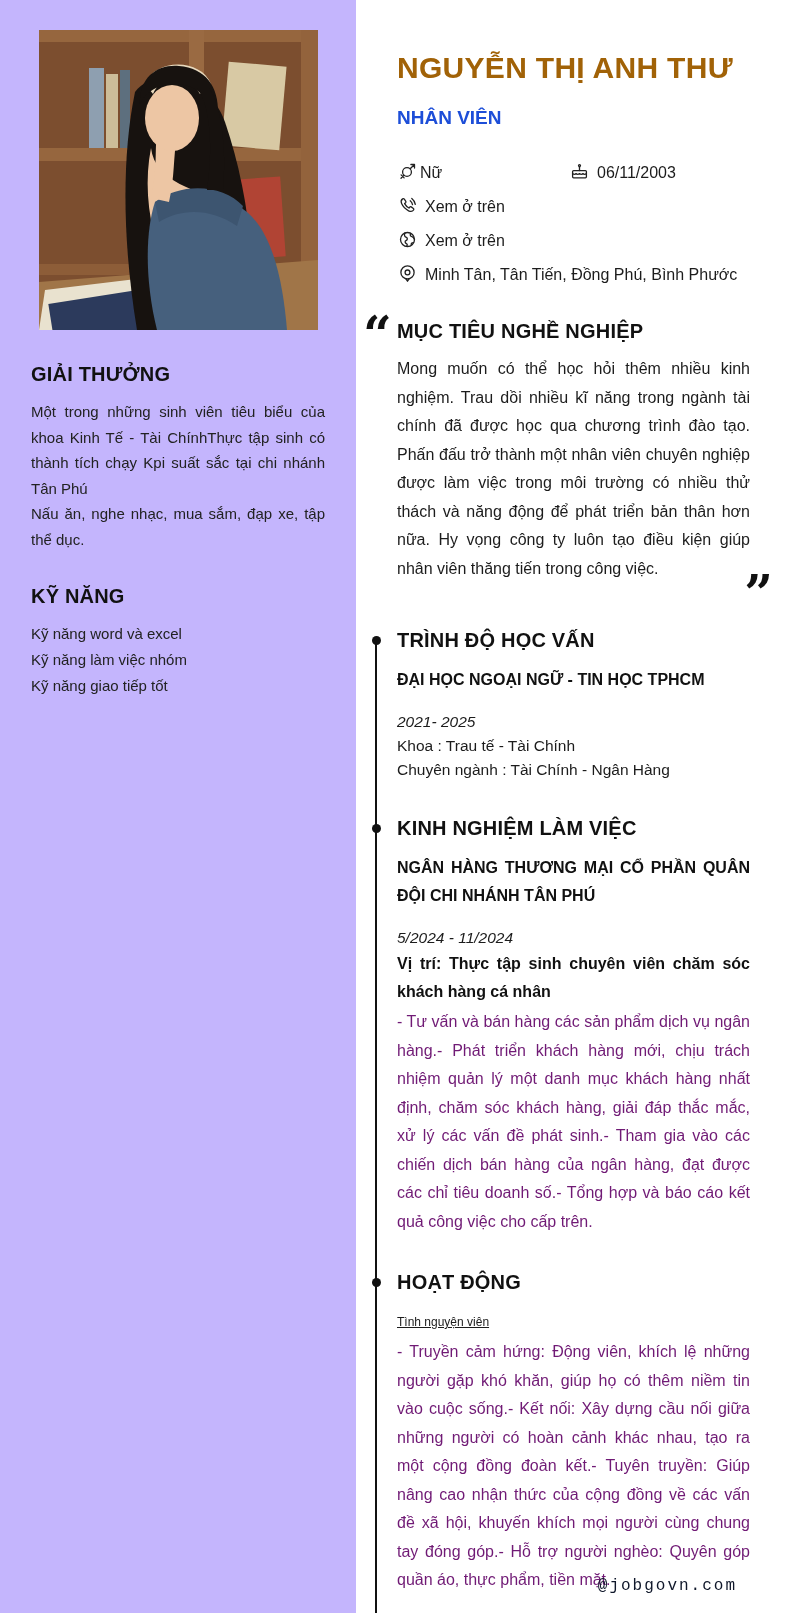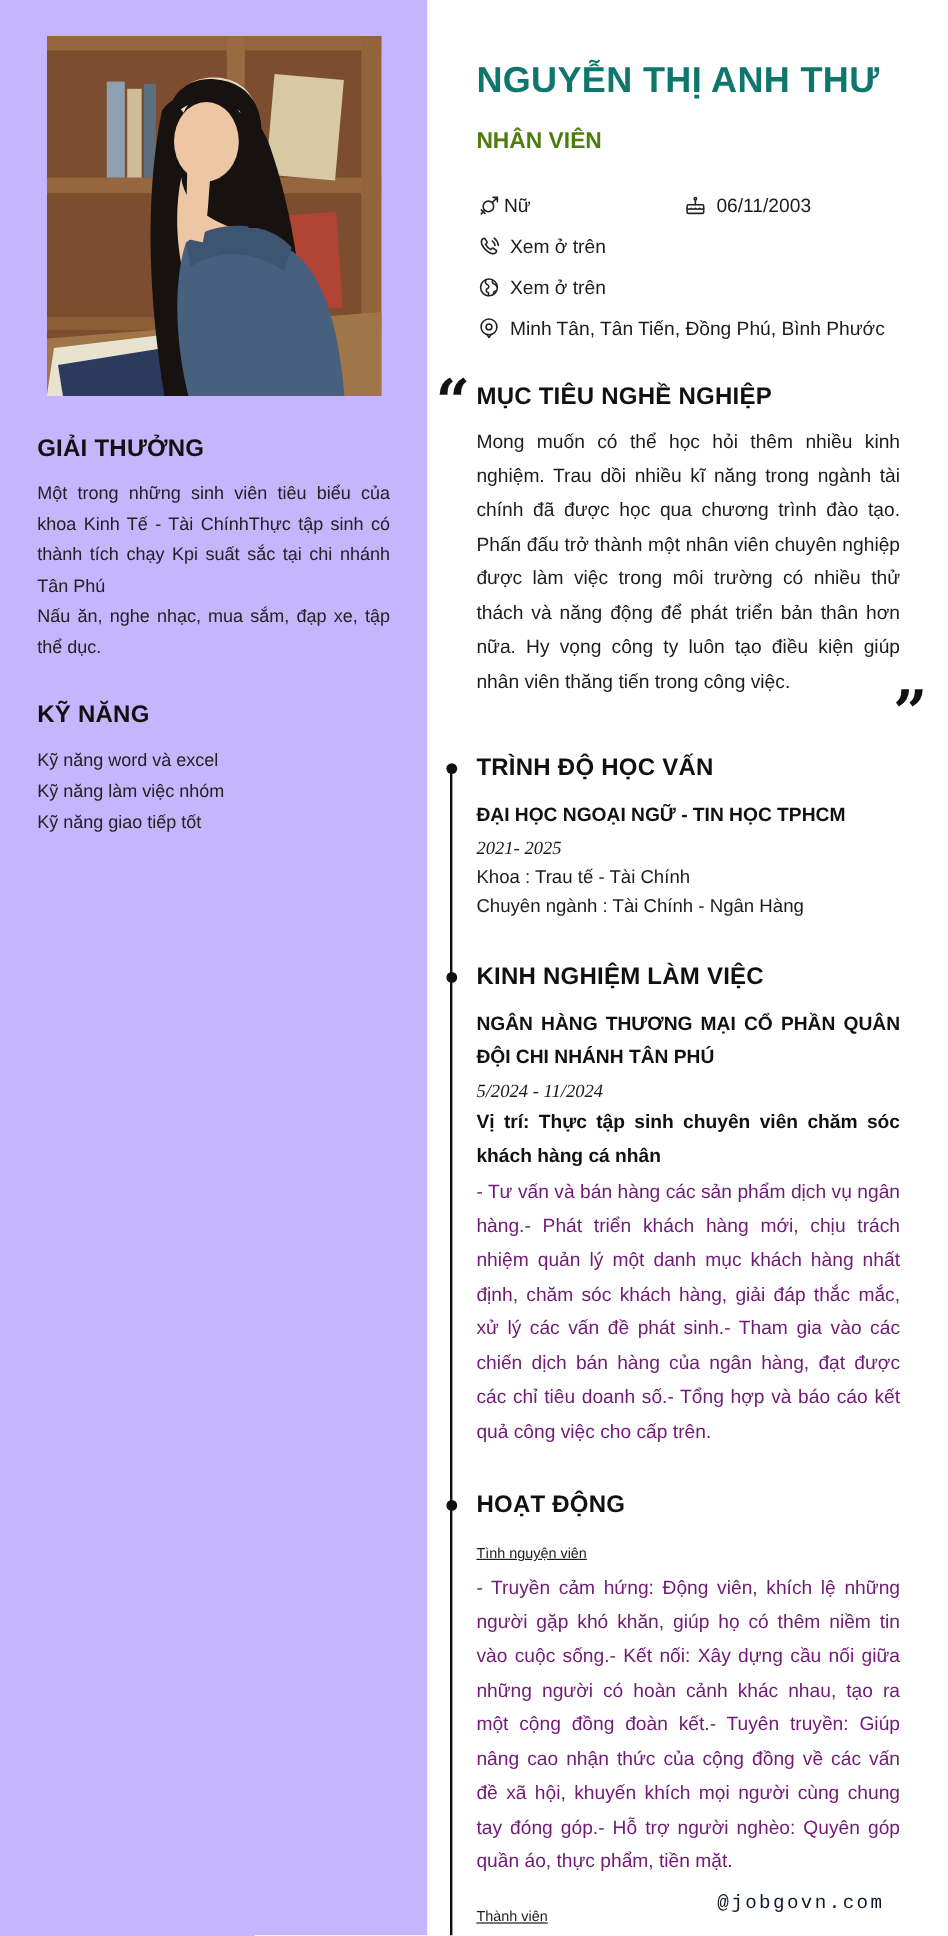--- a/index.html
+++ b/index.html
@@ -11,22 +11,22 @@
   .sidebar { width:356px; flex:0 0 356px; background:#c4b5fd; padding:30px 31px 20px 31px; }
   .photo-frame { width:279px; height:300px; margin:0 auto; overflow:hidden; }
   .photo-frame svg { display:block; width:100%; height:100%; }
   .side-section h2 { font-size:20px; font-weight:700; color:#111; margin-top:33px; margin-bottom:13px; letter-spacing:.2px; }
   .side-section p { font-size:15px; line-height:25.5px; text-align:justify; color:#222; }
   .skill-list { list-style:none; }
   .skill-list li { font-size:15px; line-height:26px; color:#222; }
 
   
   .main { flex:1; position:relative; padding:14px 40px 0 41px; }
-  h1.name { font-size:30px; line-height:55px; font-weight:700; color:#0f766e; margin-top:26px; letter-spacing:.3px; }
-  .job-title { font-size:19px; font-weight:700; color:#4d7c0f; margin-top:12px; }
+  h1.name { font-size:30px; line-height:55px; font-weight:700; color:#a16207; margin-top:26px; letter-spacing:.3px; }
+  .job-title { font-size:19px; font-weight:700; color:#1d4ed8; margin-top:12px; }
 
   .info { margin-top:32px; }
   .info-row { display:flex; align-items:center; margin-bottom:13px; }
   .info-item { display:flex; align-items:flex-end; min-height:21px; }
   .info-item.w { flex:0 0 172px; }
   .info-item .ic { width:21px; height:21px; flex:0 0 21px; margin-right:7px; display:inline-flex; align-items:center; justify-content:center; }
   .info-item .ic svg { width:21px; height:21px; stroke:#222; fill:none; stroke-width:1.3; stroke-linecap:round; stroke-linejoin:round; }
   .info-item.tight .ic { margin-right:2px; }
   .info-item span.txt { font-size:16px; color:#1c1c1c; }
 
@@ -39,21 +39,21 @@
   .objective p { font-size:16px; line-height:28.5px; text-align:justify; color:#1c1c1c; }
 
   
   .timeline { position:relative; margin-top:46px; padding-bottom:18px; }
   .timeline::before { content:""; position:absolute; left:-22px; top:8px; bottom:16px; width:2px; background:#111; }
   .tl-section { margin-bottom:32px; }
   .tl-section:last-child { margin-bottom:0; }
   .tl-section h2 { position:relative; font-size:20px; font-weight:700; color:#111; margin-bottom:14px; letter-spacing:.2px;margin-top:35px; }
   .tl-section h2::before { content:""; position:absolute; left:-25.5px; top:7px; width:9px; height:9px; background:#111; border-radius:50%; }
   .line-strong { font-size:16px; font-weight:700; line-height:28px; text-align:justify; color:#111; }
-  .line-period { font-size:15.5px; font-style:italic; line-height:24px; color:#1c1c1c; margin-top:2px;font-family:Liberation Serif, serif; }
+  .line-period { font-size:15.5px; font-style:italic; line-height:24px; color:#1c1c1c; margin-top:16px; }
   .line-plain { font-size:15.5px; line-height:24px; color:#1c1c1c; }
   .desc { font-size:16px; line-height:28.5px; text-align:justify; color:#701a75; margin-top:2px; }
   .entry { margin-top:16px; }
   .entry-role { font-size:12px; line-height:28px; color:#1c1c1c;text-decoration:underline; }
 
   .watermark { position:absolute; right:53px; bottom:18px; font-family:"Liberation Mono", monospace; font-size:16px; letter-spacing:2px; color:#0f172a; }
 </style>
 </head>
 <body>
 

